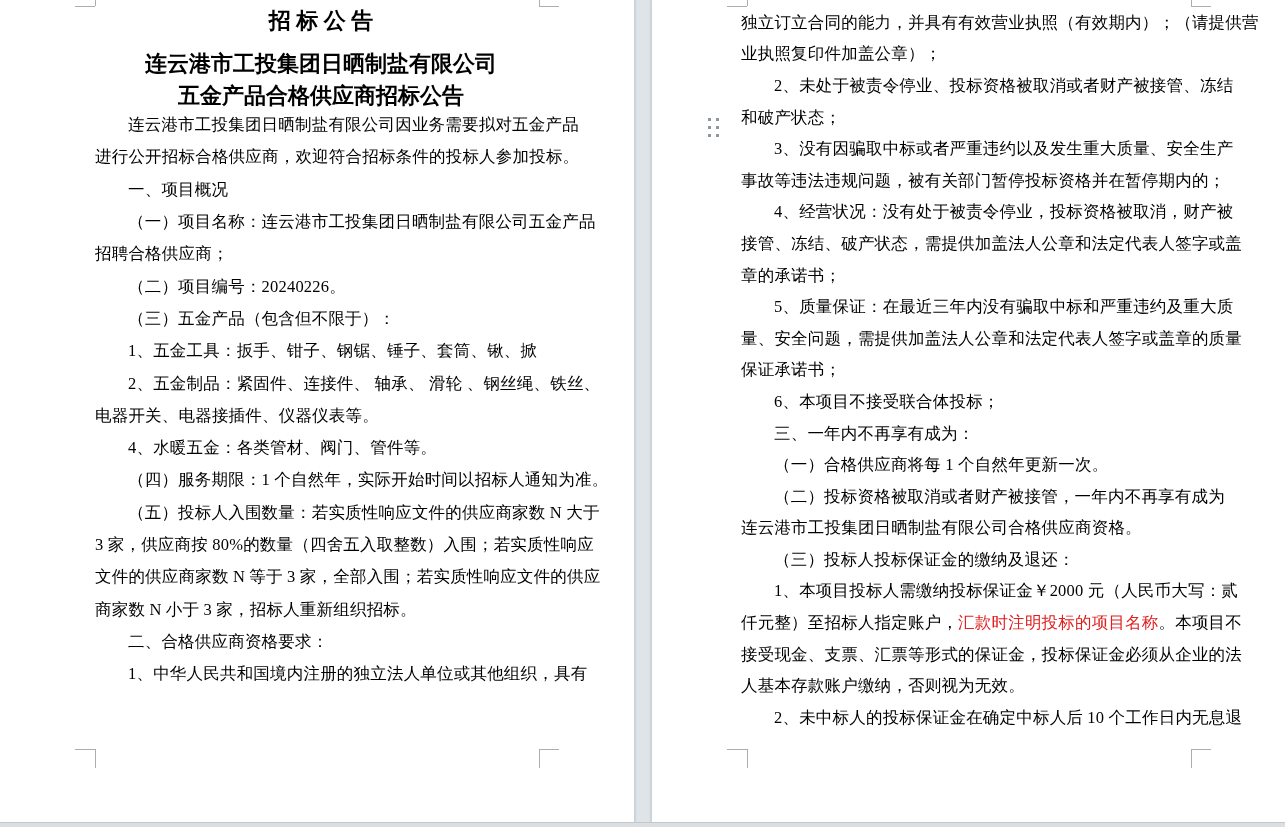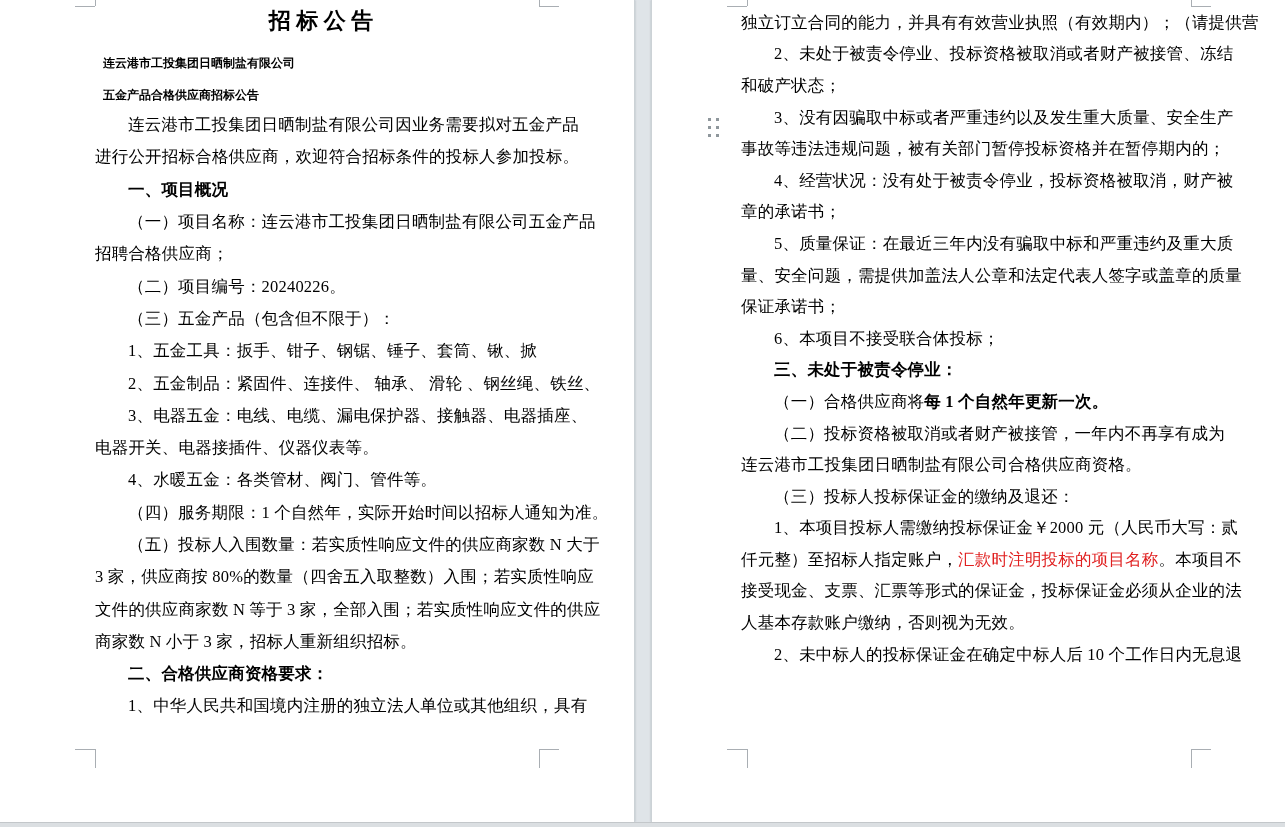--- a/index.html
+++ b/index.html
@@ -28,37 +28,37 @@
   .cm-bl-h{left:75px;top:749px;width:20px;height:1px;}
   .cm-bl-v{left:95px;top:749px;width:1px;height:19px;}
   .cm-br-h{left:539px;top:749px;width:20px;height:1px;}
   .cm-br-v{left:539px;top:749px;width:1px;height:19px;}
   
   .content{position:absolute;left:95px;top:0;width:452px;}
   .doc-title{
     position:absolute;left:0;top:4px;width:100%;height:34px;line-height:34px;
     text-align:center;font-weight:bold;font-size:22px;white-space:pre;font-family:Liberation Serif, serif;
   }
-  .doc-sub{position:absolute;left:8px;width:100%;height:33px;line-height:33px;
-    text-align:left;font-weight:bold;font-size:12px;white-space:pre;}
+  .doc-sub{position:absolute;left:0;width:100%;height:33px;line-height:33px;
+    text-align:center;font-weight:bold;font-size:22px;white-space:pre;}
   .doc-sub1{top:47px;}
   .doc-sub2{top:79px;}
   
   .bodylines{position:absolute;}
   .page-left  .bodylines{left:95px;top:109px;width:455px;}
   .page-right .bodylines{left:89px;top:7px;width:462px;}
   .line{
     display:flex;align-items:center;white-space:pre;
     font-size:16.5px;letter-spacing:.2px;
   }
   .page-left  .line{height:32.3px;}
   .page-right .line{height:31.6px;}
   .line.indent{padding-left:33px;}
   .seg-n{font-weight:normal;}
-  .seg-b{font-weight:bold;}
+  .seg-b{font-weight:normal;}
   .seg-r{color:var(--red,#e02020);}
   
   .drag-handle{
     position:absolute;left:56px;top:118px;width:12px;height:21px;
     display:grid;grid-template-columns:3px 3px;grid-auto-rows:3px;
     column-gap:5px;row-gap:5px;cursor:grab;
   }
   .drag-handle i{background:#8f979c;display:block;}
 </style>
 </head>
@@ -82,21 +82,20 @@
   <div class="bodylines">
       <div class="line indent"><span class="seg-n">连云港市工投集团日晒制盐有限公司因业务需要拟对五金产品</span></div>
       <div class="line"><span class="seg-n">进行公开招标合格供应商，欢迎符合招标条件的投标人参加投标。</span></div>
       <div class="line indent"><span class="seg-b">一、项目概况</span></div>
       <div class="line indent"><span class="seg-n">（一）项目名称：连云港市工投集团日晒制盐有限公司五金产品</span></div>
       <div class="line"><span class="seg-n">招聘合格供应商；</span></div>
       <div class="line indent"><span class="seg-n">（二）项目编号：20240226。</span></div>
       <div class="line indent"><span class="seg-n">（三）五金产品（包含但不限于）：</span></div>
       <div class="line indent"><span class="seg-n">1、五金工具：扳手、钳子、钢锯、锤子、套筒、锹、掀</span></div>
       <div class="line indent"><span class="seg-n">2、五金制品：紧固件、连接件、 轴承、 滑轮 、钢丝绳、铁丝、</span></div>
-      <div class="line indent"><span class="seg-n">3、电器五金：电线、电缆、漏电保护器、接触器、电器插座、</span></div>
       <div class="line"><span class="seg-n">电器开关、电器接插件、仪器仪表等。</span></div>
       <div class="line indent"><span class="seg-n">4、水暖五金：各类管材、阀门、管件等。</span></div>
       <div class="line indent"><span class="seg-n">（四）服务期限：1 个自然年，实际开始时间以招标人通知为准。</span></div>
       <div class="line indent"><span class="seg-n">（五）投标人入围数量：若实质性响应文件的供应商家数 N 大于</span></div>
       <div class="line"><span class="seg-n">3 家，供应商按 80%的数量（四舍五入取整数）入围；若实质性响应</span></div>
       <div class="line"><span class="seg-n">文件的供应商家数 N 等于 3 家，全部入围；若实质性响应文件的供应</span></div>
       <div class="line"><span class="seg-n">商家数 N 小于 3 家，招标人重新组织招标。</span></div>
       <div class="line indent"><span class="seg-b">二、合格供应商资格要求：</span></div>
       <div class="line indent"><span class="seg-n">1、中华人民共和国境内注册的独立法人单位或其他组织，具有</span></div>
     </div>
@@ -116,31 +115,33 @@
     <i></i>
       <i></i>
       <i></i>
       <i></i>
       <i></i>
       <i></i>
   </div>
 
   <div class="bodylines">
       <div class="line"><span class="seg-n">独立订立合同的能力，并具有有效营业执照（有效期内）；（请提供营</span></div>
+      <div class="line"><span class="seg-n">业执照复印件加盖公章）；</span></div>
       <div class="line indent"><span class="seg-n">2、未处于被责令停业、投标资格被取消或者财产被接管、冻结</span></div>
       <div class="line"><span class="seg-n">和破产状态；</span></div>
       <div class="line indent"><span class="seg-n">3、没有因骗取中标或者严重违约以及发生重大质量、安全生产</span></div>
       <div class="line"><span class="seg-n">事故等违法违规问题，被有关部门暂停投标资格并在暂停期内的；</span></div>
       <div class="line indent"><span class="seg-n">4、经营状况：没有处于被责令停业，投标资格被取消，财产被</span></div>
+      <div class="line"><span class="seg-n">接管、冻结、破产状态，需提供加盖法人公章和法定代表人签字或盖</span></div>
       <div class="line"><span class="seg-n">章的承诺书；</span></div>
       <div class="line indent"><span class="seg-n">5、质量保证：在最近三年内没有骗取中标和严重违约及重大质</span></div>
       <div class="line"><span class="seg-n">量、安全问题，需提供加盖法人公章和法定代表人签字或盖章的质量</span></div>
       <div class="line"><span class="seg-n">保证承诺书；</span></div>
       <div class="line indent"><span class="seg-n">6、本项目不接受联合体投标；</span></div>
-      <div class="line indent"><span class="seg-b">三、未处于被责令停业：</span></div>
+      <div class="line indent"><span class="seg-b">三、一年内不再享有成为：</span></div>
       <div class="line indent"><span class="seg-n">（一）合格供应商将</span><span class="seg-b">每 1 个自然年更新一次。</span></div>
       <div class="line indent"><span class="seg-n">（二）投标资格被取消或者财产被接管，一年内不再享有成为</span></div>
       <div class="line"><span class="seg-n">连云港市工投集团日晒制盐有限公司合格供应商资格。</span></div>
       <div class="line indent"><span class="seg-n">（三）投标人投标保证金的缴纳及退还：</span></div>
       <div class="line indent"><span class="seg-n">1、本项目投标人需缴纳投标保证金￥2000 元（人民币大写：贰</span></div>
       <div class="line"><span class="seg-n">仟元整）至招标人指定账户，</span><span class="seg-r">汇款时注明投标的项目名称</span><span class="seg-n">。本项目不</span></div>
       <div class="line"><span class="seg-n">接受现金、支票、汇票等形式的保证金，投标保证金必须从企业的法</span></div>
       <div class="line"><span class="seg-n">人基本存款账户缴纳，否则视为无效。</span></div>
       <div class="line indent"><span class="seg-n">2、未中标人的投标保证金在确定中标人后 10 个工作日内无息退</span></div>
     </div>

